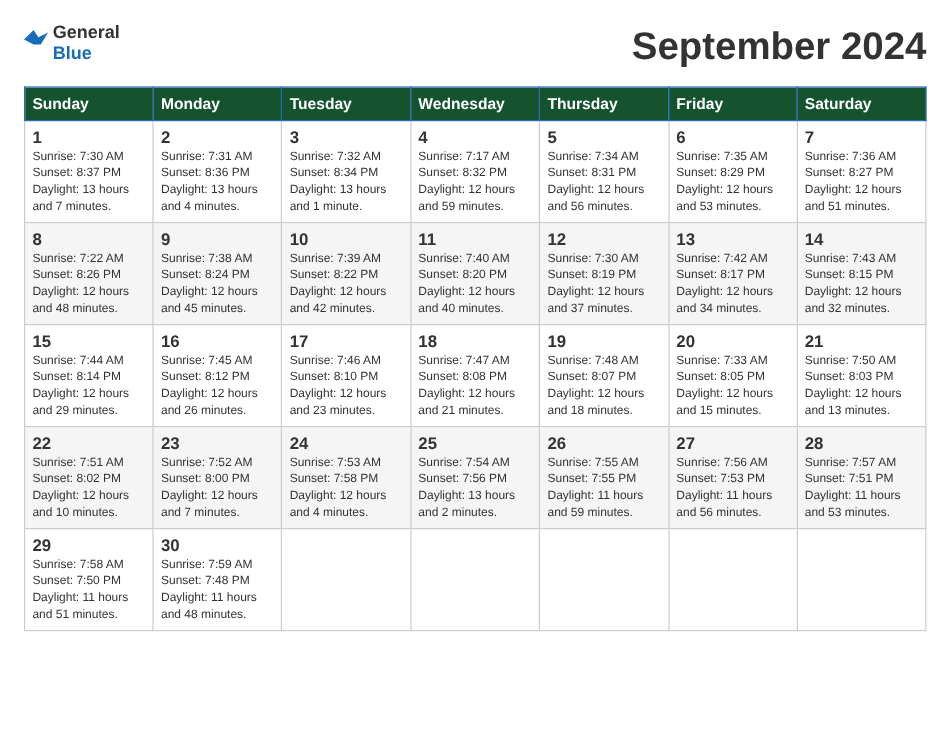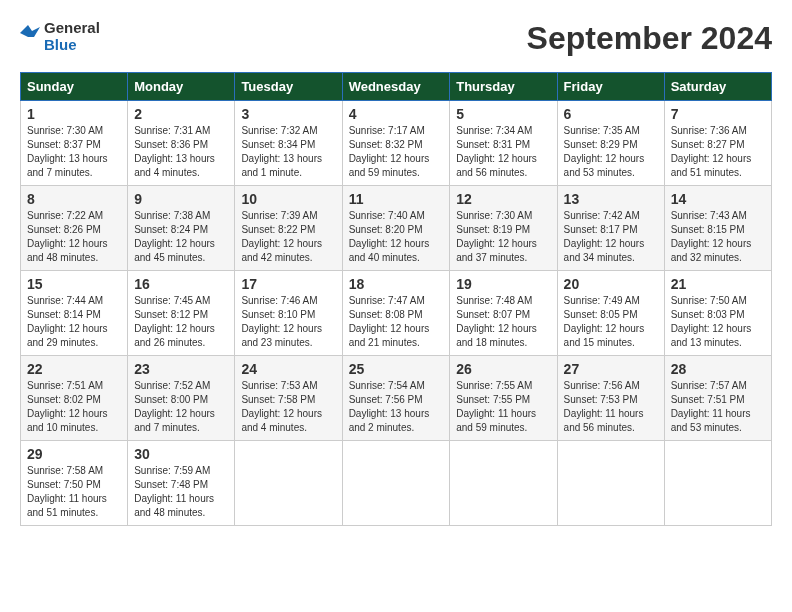--- a/index.html
+++ b/index.html
@@ -261,21 +261,21 @@
         <span class="day-number">19</span>
         <div class="day-detail">
           <span>Sunrise: 7:48 AM</span><br>
           <span>Sunset: 8:07 PM</span><br>
           <span>Daylight: 12 hours and 18 minutes.</span>
         </div>
       </td>
         <td>
         <span class="day-number">20</span>
         <div class="day-detail">
-          <span>Sunrise: 7:49 AM</span><br>
+          <span>Sunrise: 7:33 AM</span><br>
           <span>Sunset: 8:05 PM</span><br>
           <span>Daylight: 12 hours and 15 minutes.</span>
         </div>
       </td>
         <td>
         <span class="day-number">21</span>
         <div class="day-detail">
           <span>Sunrise: 7:50 AM</span><br>
           <span>Sunset: 8:03 PM</span><br>
           <span>Daylight: 12 hours and 13 minutes.</span>

